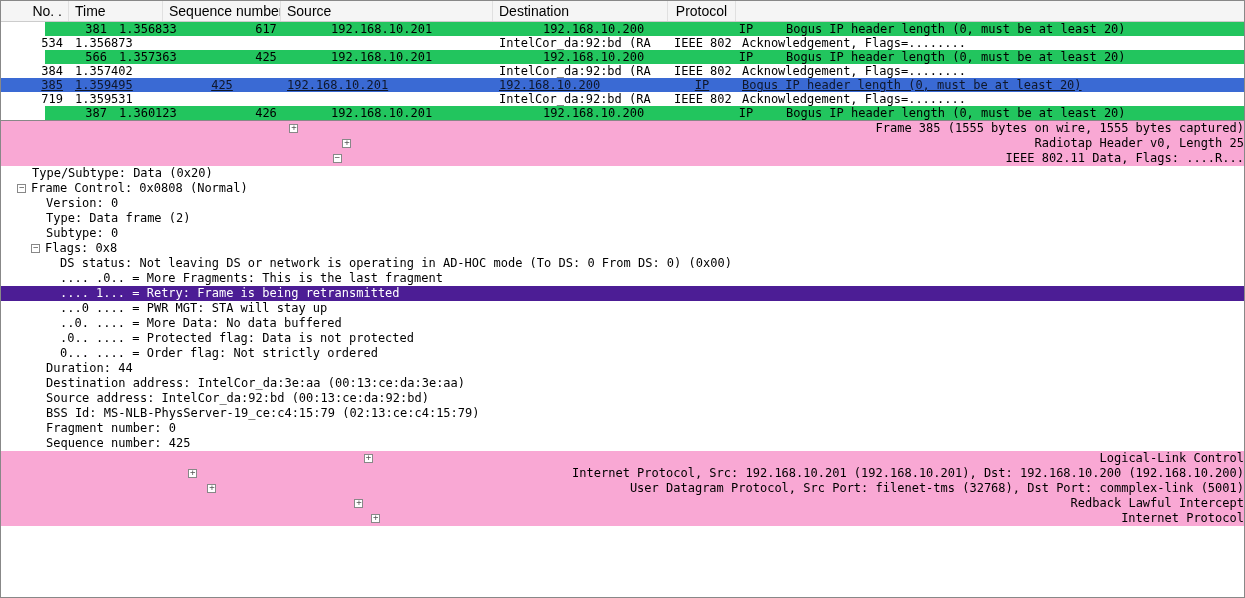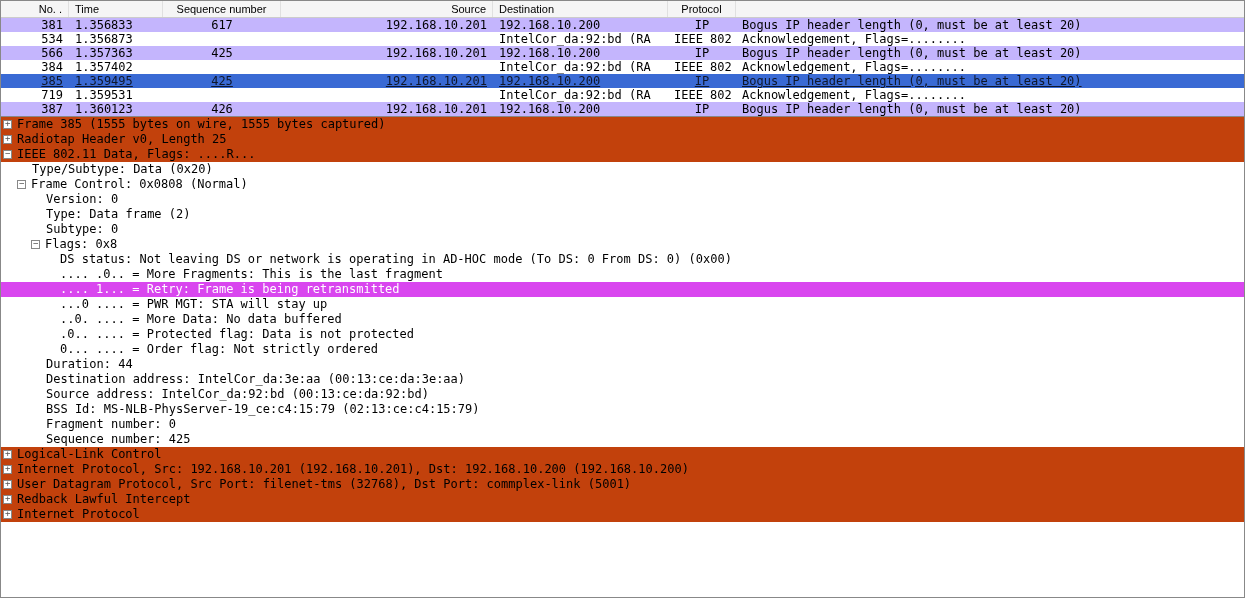--- a/index.html
+++ b/index.html
@@ -20,21 +20,21 @@
   
   .packet-list {
     border-bottom: 1px solid #888;
     background: #fff;
   }
   .packet-header {
     display: flex;
     background: #f5f5f5;
     border-bottom: 1px solid #ccc;
     font-family: "Segoe UI", Arial, sans-serif;
-    font-size: 11px;
+    font-size: 14px;
     color: #000;
   }
   .packet-header .col {
     padding: 2px 6px;
     border-right: 1px solid #e0e0e0;
     white-space: nowrap;
     overflow: hidden;
   }
   .packet-rows { }
   .packet-row {
@@ -44,42 +44,42 @@
     height: 14px;
   }
   .packet-row .col {
     padding: 0 6px;
     white-space: pre;
     overflow: hidden;
   }
   .c-no   { width: 68px; text-align: right; }
   .c-time { width: 94px; }
   .c-seq  { width: 118px; text-align: center; padding-right:10px;}
-  .c-src  { width: 212px; text-align: right; }
+  .c-src  { width: 212px; }
   .c-dst  { width: 175px; }
   .c-prot { width: 68px; text-align: center; }
   .c-info { flex: 1; }
-  .hl-cyan { background: #c4b5fd; }
+  .hl-cyan { background: #22c55e; margin-left: 44px; }
   .hl-sel  { background: #3a6ad4; color: #0f172a; text-decoration: underline; }
   
   .details-pane {
     flex: 1;
     overflow: auto;
     background: #fff;
     white-space: pre;
   }
   .tree-line {
     display: flex;
     align-items: center;
     line-height: 15px;
     height: 15px;
     white-space: pre;
   }
-  .tree-line.top { background: #c2410c; }
-  .tree-line.sel { background: #d946ef; color: #fff; }
+  .tree-line.top { background: #f9a8d4; justify-content: space-between; }
+  .tree-line.sel { background: #4c1d95; color: #fff; }
   .expander {
     width: 9px;
     height: 9px;
     border: 1px solid #888;
     background: #fff;
     margin: 0 3px 0 2px;
     flex-shrink: 0;
     position: relative;
     font-size: 9px;
     line-height: 7px;

